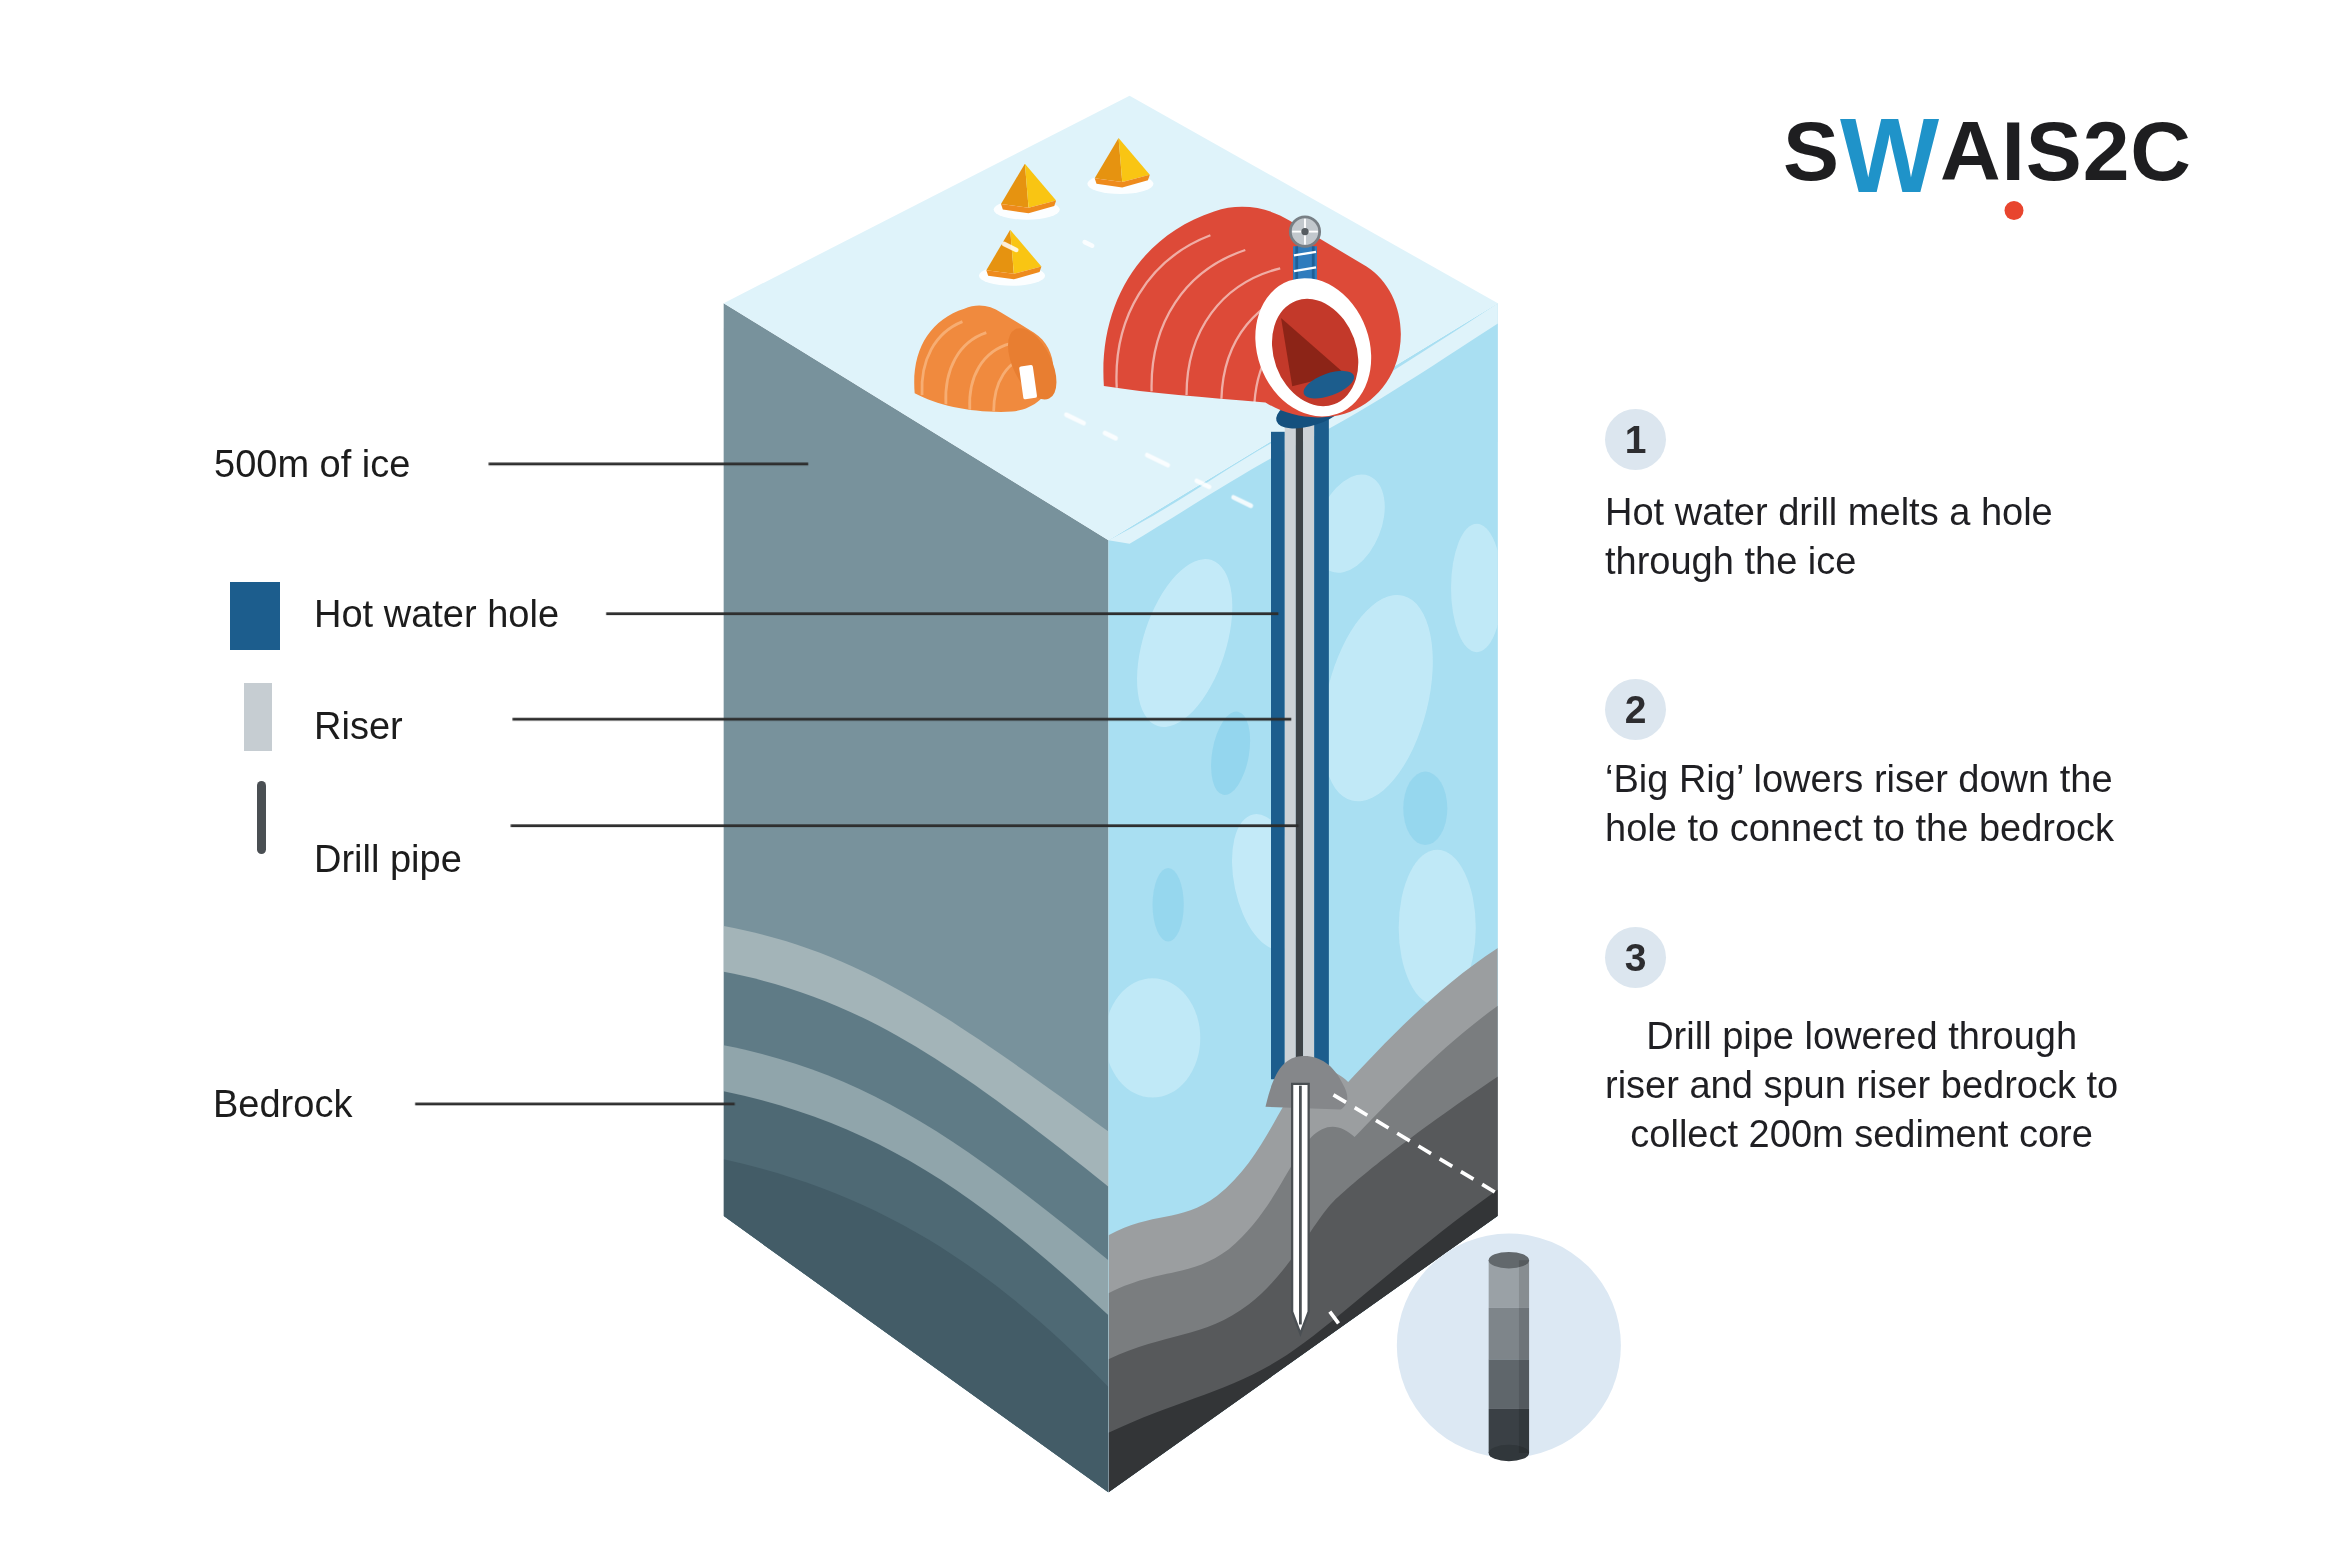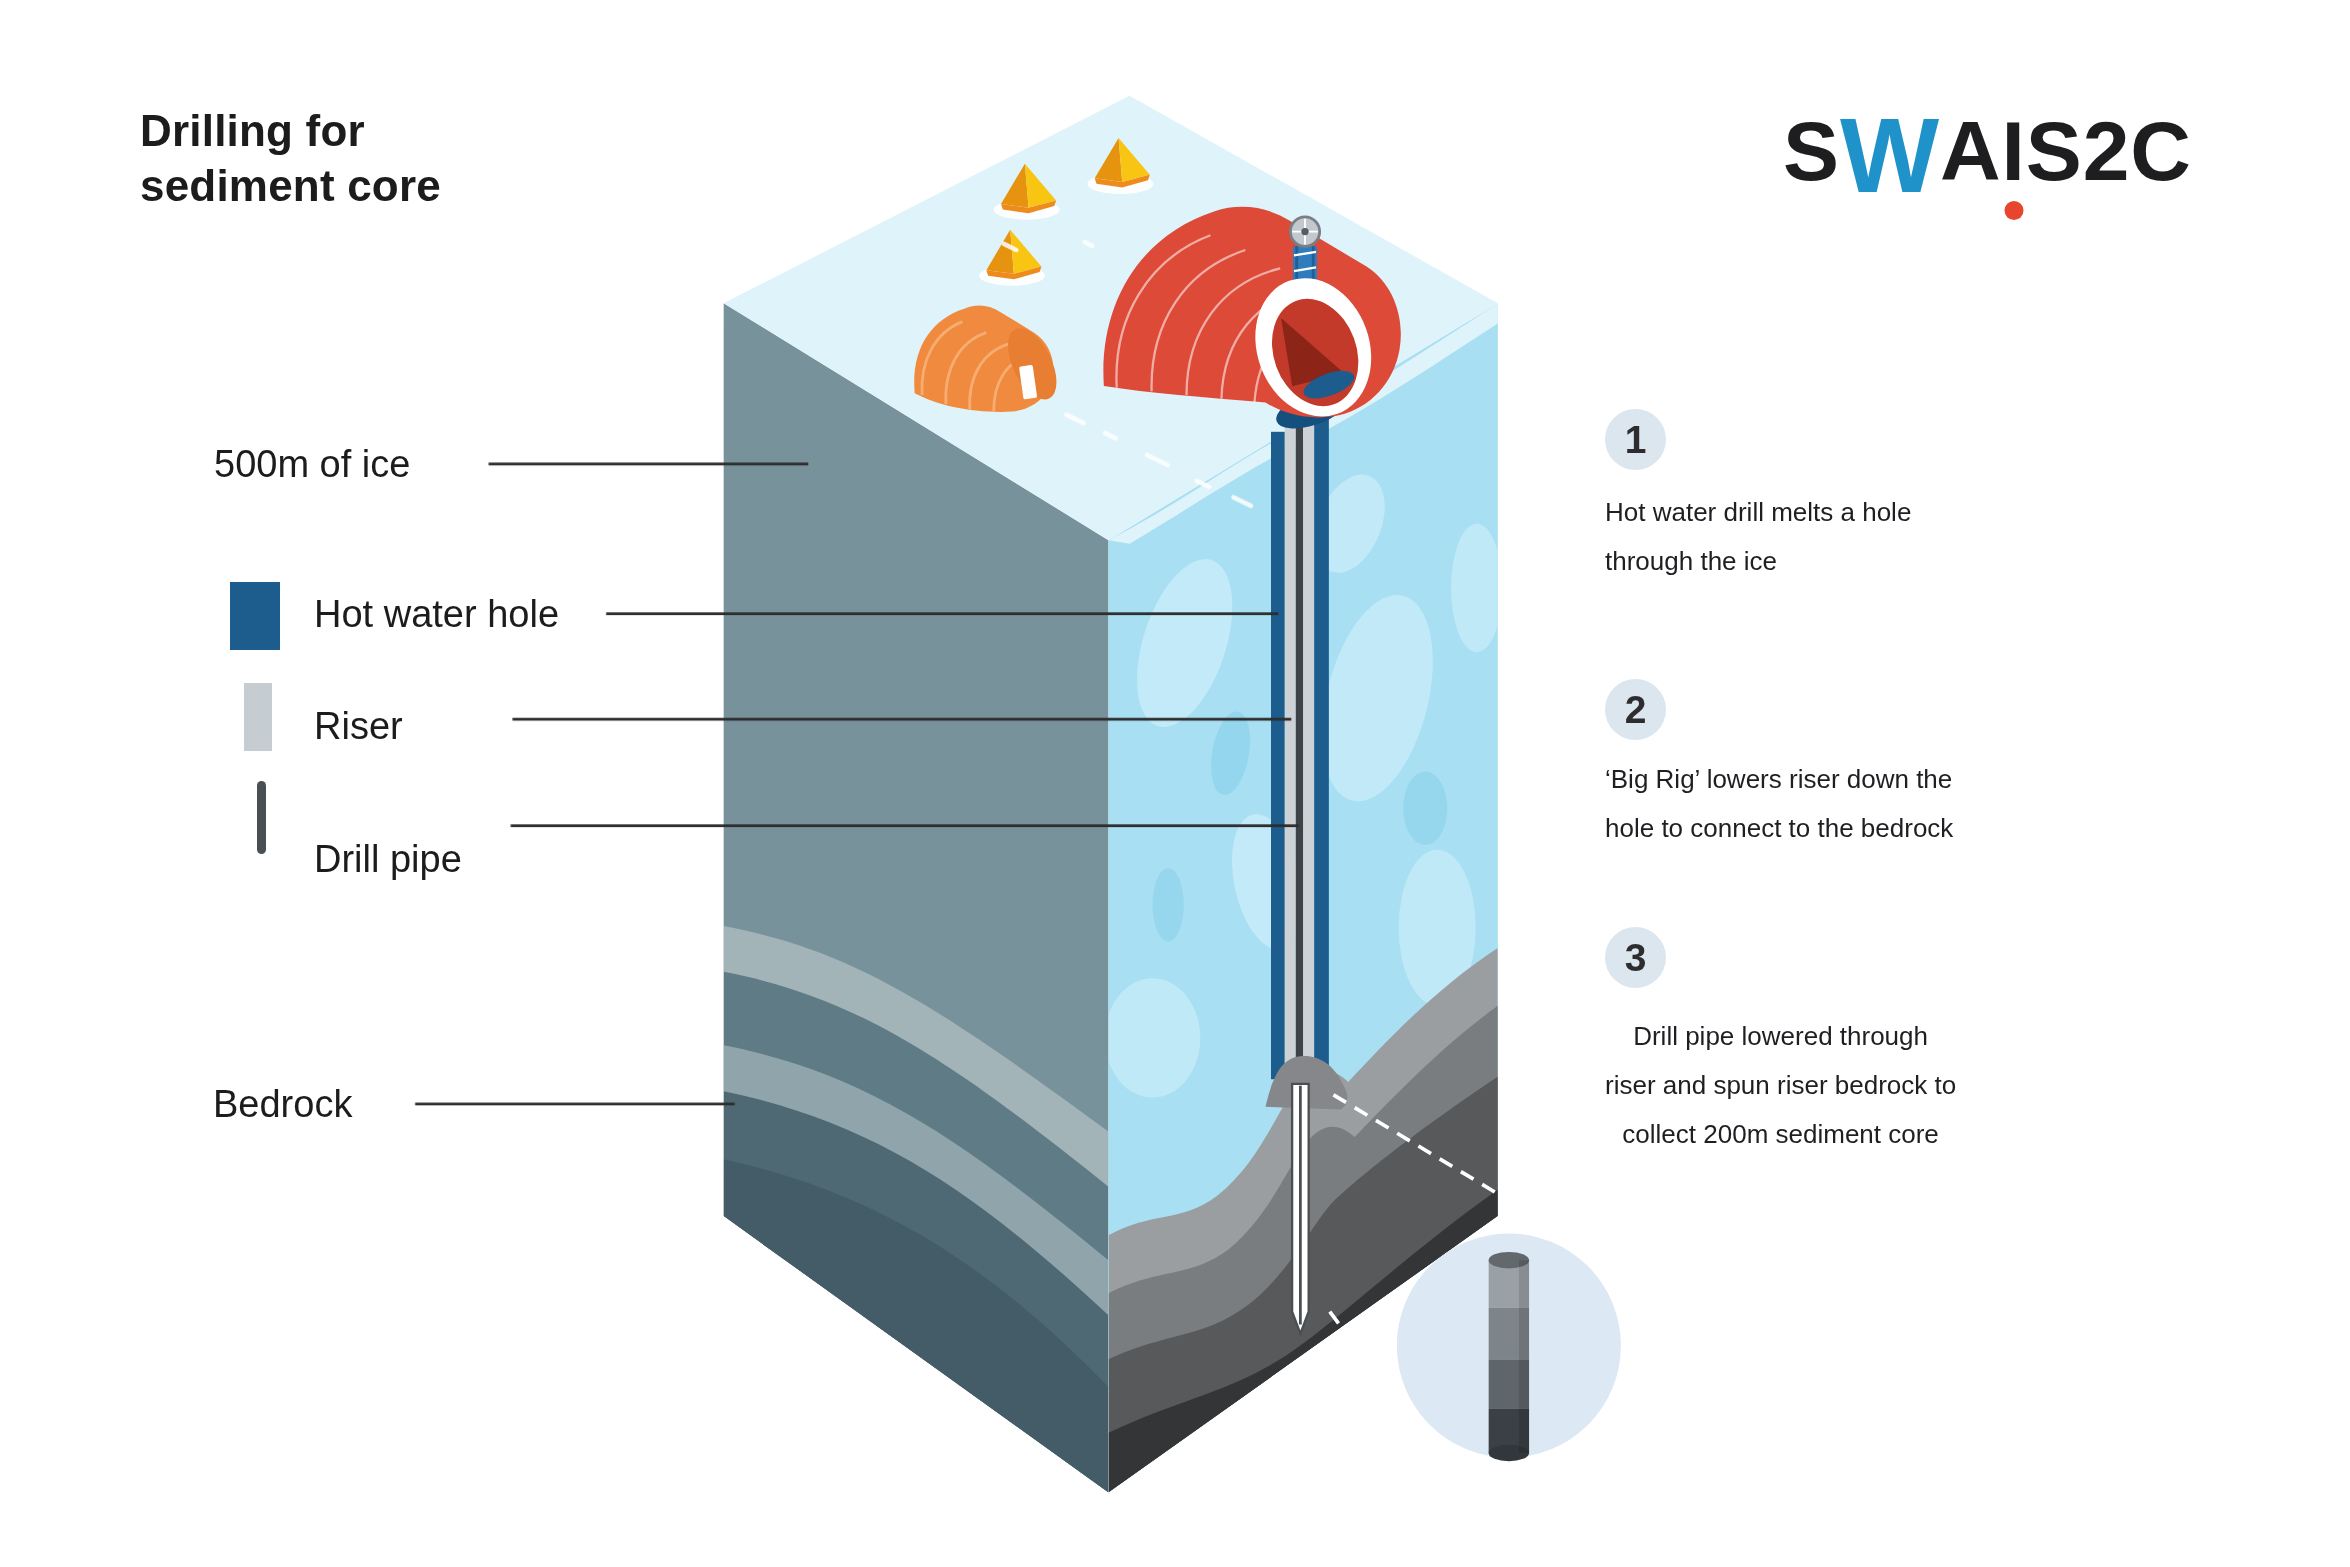--- a/index.html
+++ b/index.html
@@ -19,21 +19,21 @@
     background:#e8452e;transform:translateX(-50%);}
   
   .lbl{font-size:38px;line-height:1;white-space:nowrap;color:#1c1c1c;}
   .swatch{position:absolute;}
   .swatch-hole{left:230px;top:582px;width:50px;height:68px;background:#1c5d8d;}
   .swatch-riser{left:244px;top:683px;width:27.5px;height:68px;background:#c6cdd2;}
   .swatch-pipe{left:257px;top:781px;width:9.2px;height:73px;background:#4a4f53;border-radius:4.6px;}
   
   .badge{width:61px;height:61px;border-radius:50%;background:#dce6ef;display:flex;align-items:center;
     justify-content:center;font-size:39px;font-weight:bold;color:#2d2d30;}
-  .step-text{font-size:26px;line-height:49px;color:#1f1f23;white-space:nowrap;}
+  .step-text{font-size:38px;line-height:49px;color:#1f1f23;white-space:nowrap;}
   svg{position:absolute;left:0;top:0;}
 </style>
 </head>
 <body>
 
 <div id="canvas">
 
   <svg width="2351" height="1568" viewBox="0 0 2560 1707">
     <defs>
       <clipPath id="clipL">
@@ -192,24 +192,20 @@
 
     <g stroke="#2d2d2d" stroke-width="3">
       <line x1="532" y1="505" x2="880" y2="505"></line>
       <line x1="660" y1="668" x2="1392" y2="668"></line>
       <line x1="558" y1="783" x2="1406" y2="783"></line>
       <line x1="556" y1="899" x2="1414" y2="899"></line>
       <line x1="452" y1="1202" x2="800" y2="1202"></line>
     </g>
   </svg>
 
-  <div class="abs title">
-    <div>Drilling for</div>
-    <div>sediment core</div>
-  </div>
 
   <div class="abs logo">
     <span class="l">S</span>
     <span class="l lw">W</span>
     <span class="l">A</span>
     <span class="l li"><span>I</span><span class="logo-dot"></span></span>
     <span class="l">S2C</span>
   </div>
 
   <div class="abs lbl" style="left:214px;top:445px;">500m of ice</div>

